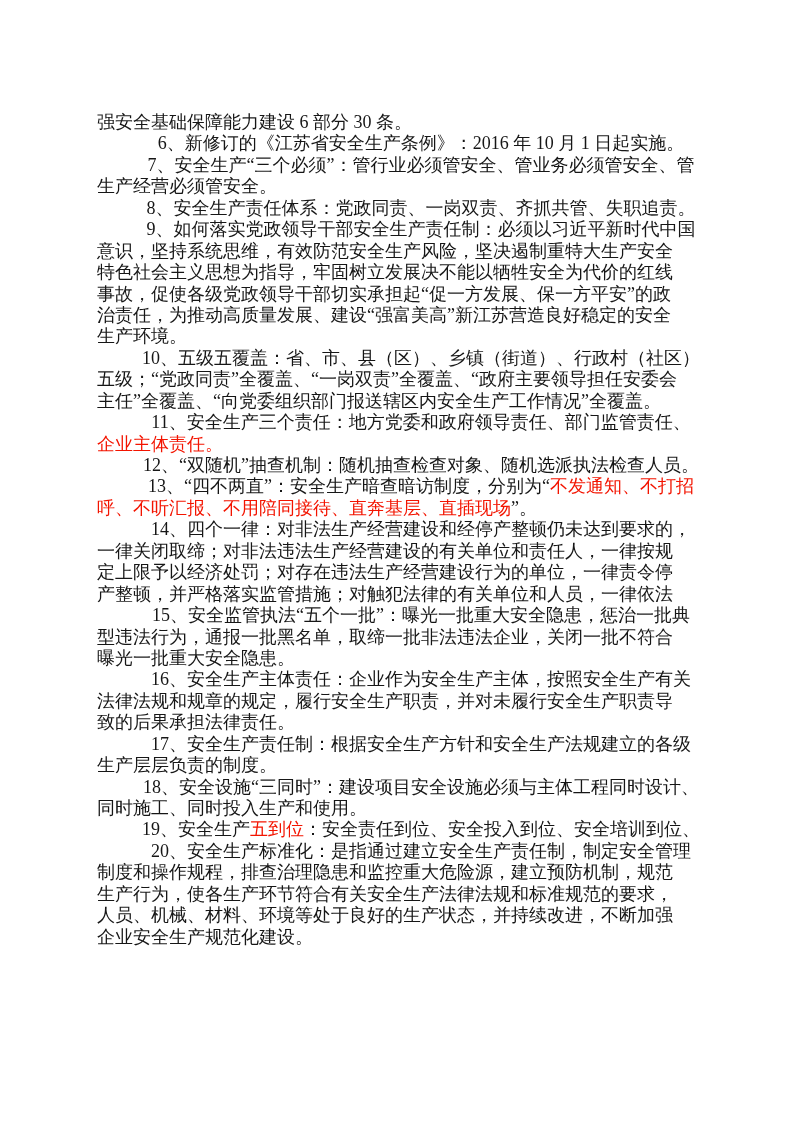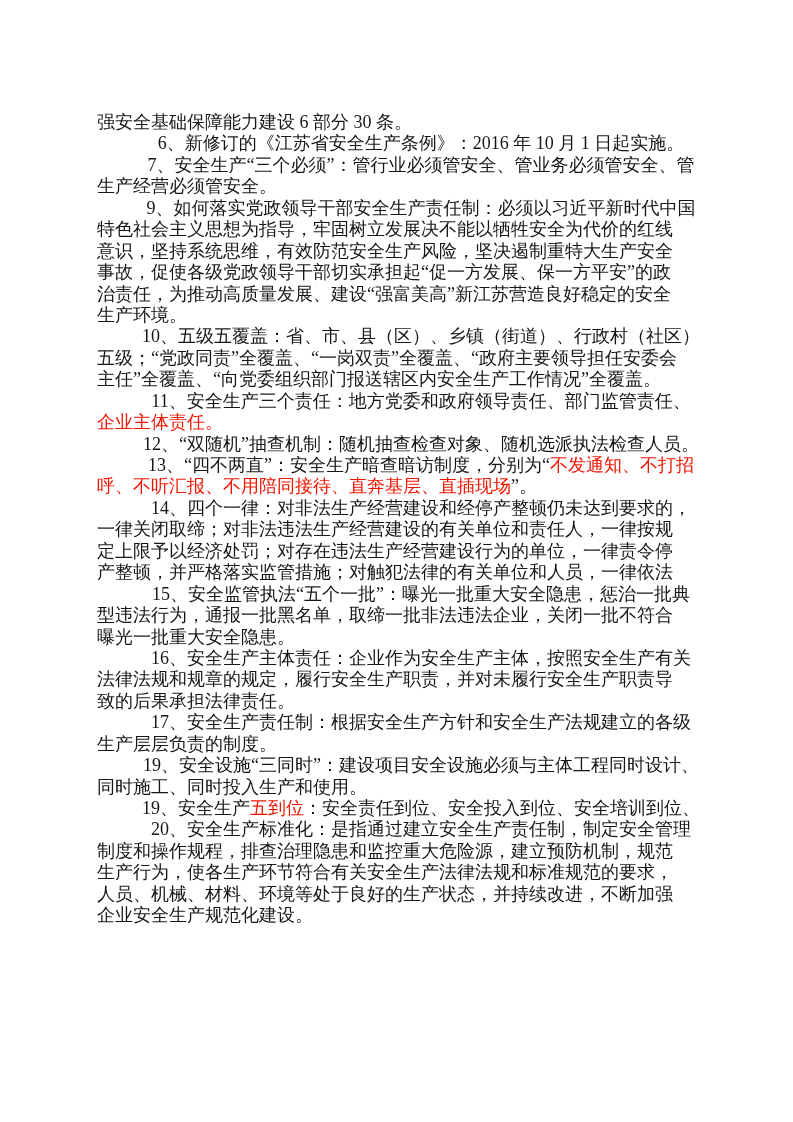--- a/index.html
+++ b/index.html
@@ -50,23 +50,26 @@
         <div class="line"><span class="seg">强安全基础保障能力建设 6 部分 30 条。</span></div>
       </div>
       <div class="para">
         <div class="line indent"><span class="seg">6、新修订的《江苏省安全生产条例》：2016 年 10 月 1 日起实施。</span></div>
       </div>
       <div class="para">
         <div class="line indent"><span class="seg">7、安全生产“三个必须”：管行业必须管安全、管业务必须管安全、管</span></div>
         <div class="line"><span class="seg">生产经营必须管安全。</span></div>
       </div>
       <div class="para">
+        <div class="line indent"><span class="seg">8、安全生产责任体系：党政同责、一岗双责、齐抓共管、失职追责。</span></div>
+      </div>
+      <div class="para">
         <div class="line indent"><span class="seg">9、如何落实党政领导干部安全生产责任制：必须以习近平新时代中国</span></div>
+        <div class="line"><span class="seg">意识，坚持系统思维，有效防范安全生产风险，坚决遏制重特大生产安全</span></div>
         <div class="line"><span class="seg">特色社会主义思想为指导，牢固树立发展决不能以牺牲安全为代价的红线</span></div>
-        <div class="line"><span class="seg">意识，坚持系统思维，有效防范安全生产风险，坚决遏制重特大生产安全</span></div>
         <div class="line"><span class="seg">事故，促使各级党政领导干部切实承担起“促一方发展、保一方平安”的政</span></div>
         <div class="line"><span class="seg">治责任，为推动高质量发展、建设“强富美高”新江苏营造良好稳定的安全</span></div>
         <div class="line"><span class="seg">生产环境。</span></div>
       </div>
       <div class="para">
         <div class="line indent"><span class="seg">10、五级五覆盖：省、市、县（区）、乡镇（街道）、行政村（社区）</span></div>
         <div class="line"><span class="seg">五级；“党政同责”全覆盖、“一岗双责”全覆盖、“政府主要领导担任安委会</span></div>
         <div class="line"><span class="seg">主任”全覆盖、“向党委组织部门报送辖区内安全生产工作情况”全覆盖。</span></div>
       </div>
       <div class="para">
@@ -94,21 +97,21 @@
       <div class="para">
         <div class="line indent"><span class="seg">16、安全生产主体责任：企业作为安全生产主体，按照安全生产有关</span></div>
         <div class="line"><span class="seg">法律法规和规章的规定，履行安全生产职责，并对未履行安全生产职责导</span></div>
         <div class="line"><span class="seg">致的后果承担法律责任。</span></div>
       </div>
       <div class="para">
         <div class="line indent"><span class="seg">17、安全生产责任制：根据安全生产方针和安全生产法规建立的各级</span></div>
         <div class="line"><span class="seg">生产层层负责的制度。</span></div>
       </div>
       <div class="para">
-        <div class="line indent"><span class="seg">19、安全设施“三同时”：建设项目安全设施必须与主体工程同时设计、</span></div>
+        <div class="line indent"><span class="seg">18、安全设施“三同时”：建设项目安全设施必须与主体工程同时设计、</span></div>
         <div class="line"><span class="seg">同时施工、同时投入生产和使用。</span></div>
       </div>
       <div class="para">
         <div class="line indent"><span class="seg">19、安全生产</span><span class="seg-red">五到位</span><span class="seg">：安全责任到位、安全投入到位、安全培训到位、</span></div>
       </div>
       <div class="para">
         <div class="line indent"><span class="seg">20、安全生产标准化：是指通过建立安全生产责任制，制定安全管理</span></div>
         <div class="line"><span class="seg">制度和操作规程，排查治理隐患和监控重大危险源，建立预防机制，规范</span></div>
         <div class="line"><span class="seg">生产行为，使各生产环节符合有关安全生产法律法规和标准规范的要求，</span></div>
         <div class="line"><span class="seg">人员、机械、材料、环境等处于良好的生产状态，并持续改进，不断加强</span></div>

